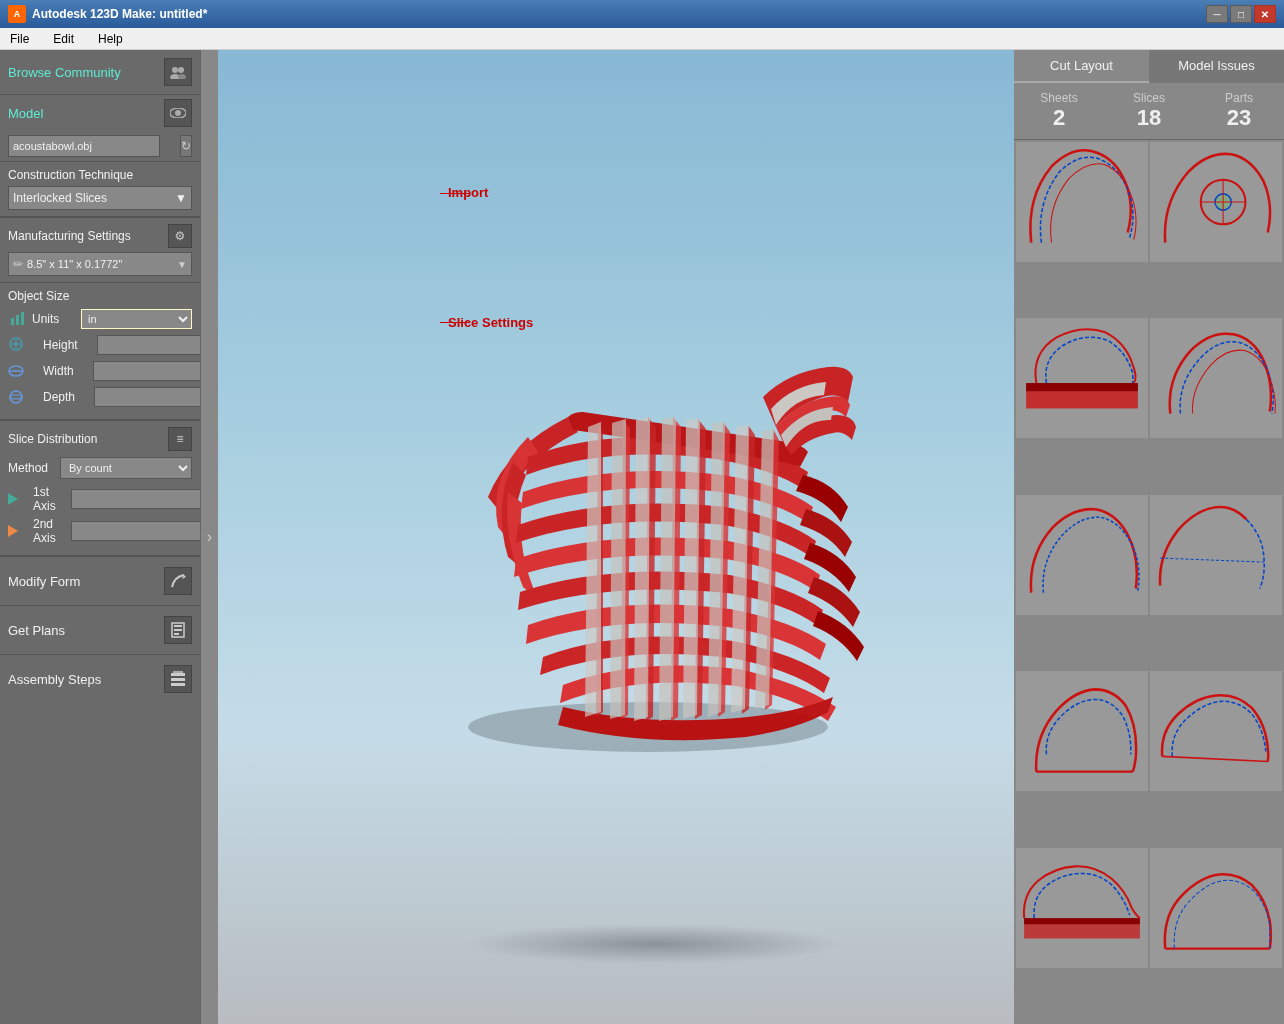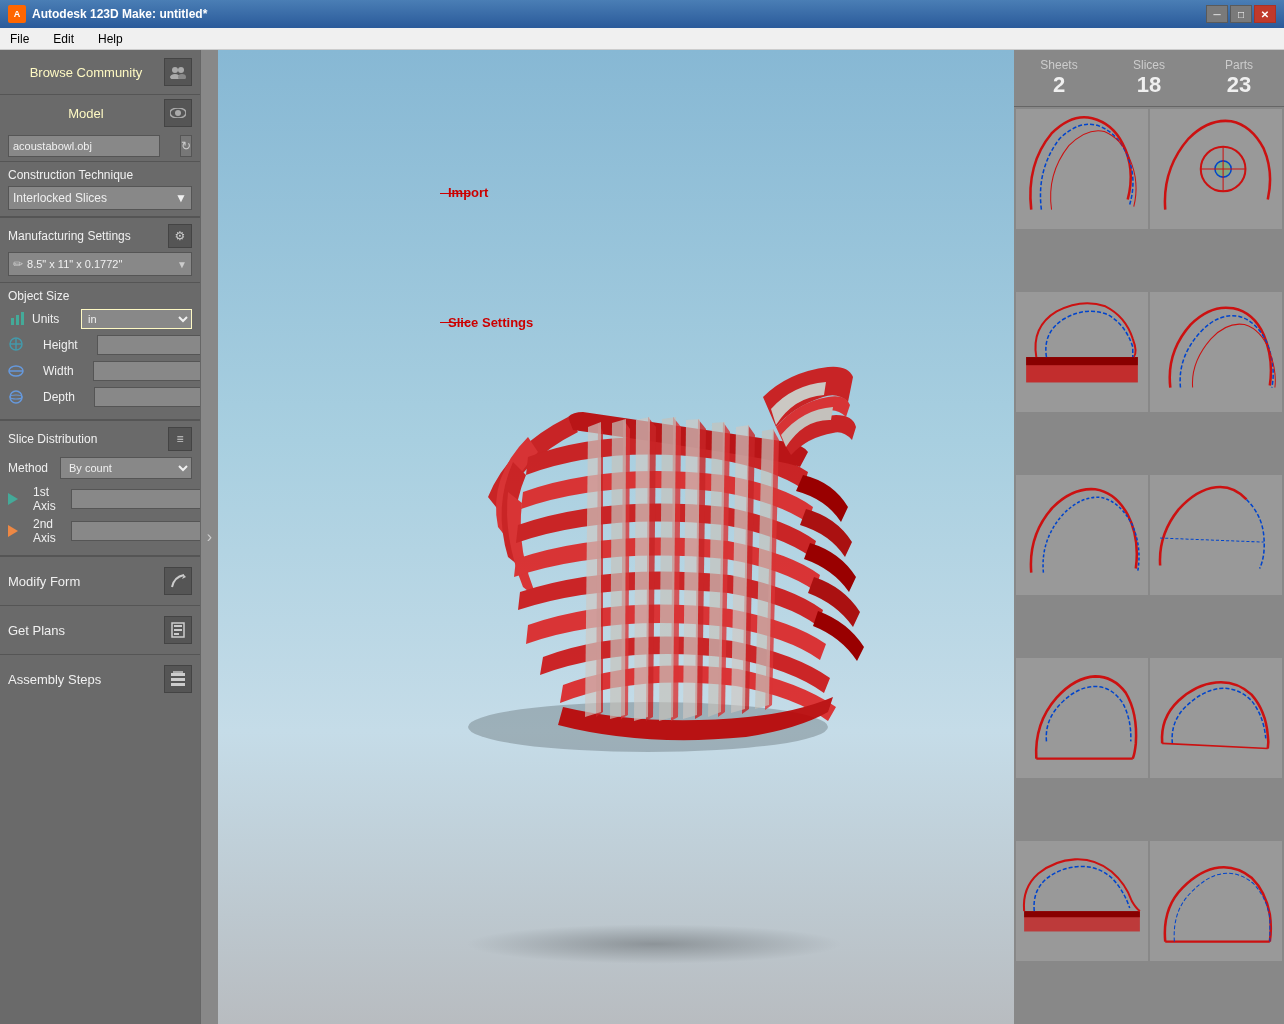--- a/index.html
+++ b/index.html
@@ -83,24 +83,23 @@
 
     
     .sidebar-section {
       border-bottom: 1px solid #555;
     }
 
     .sidebar-row {
       display: flex;
       align-items: center;
       padding: 8px 8px;
-      color: #fef9c3;
+      color: #5eead4;
       cursor: pointer;
       min-height: 40px;
-      text-align: center;
     }
     .sidebar-row .row-label {
       flex: 1;
       font-size: 13px;
     }
     .sidebar-row .row-icon {
       width: 28px; height: 28px;
       background: #555;
       border: 1px solid #444;
       display: flex; align-items: center; justify-content: center;
@@ -735,20 +734,24 @@
         <path d="M406 280 Q436 290 452 315 L445 330 Q429 307 400 296Z" fill="#aa1111"></path>
         <path d="M410 314 Q440 325 456 350 L449 364 Q433 340 405 329Z" fill="#990000"></path>
       </svg>
     </div>
 
     <div class="model-shadow"></div>
   </div>
 
   <div id="right-panel">
 
+    <div id="right-tabs">
+      <div class="right-tab active">Cut Layout</div>
+      <div class="right-tab">Model Issues</div>
+    </div>
 
     <div id="right-stats">
       <div class="stat-item">
         <div class="stat-label">Sheets</div>
         <div class="stat-value">2</div>
       </div>
       <div class="stat-item">
         <div class="stat-label">Slices</div>
         <div class="stat-value">18</div>
       </div>

